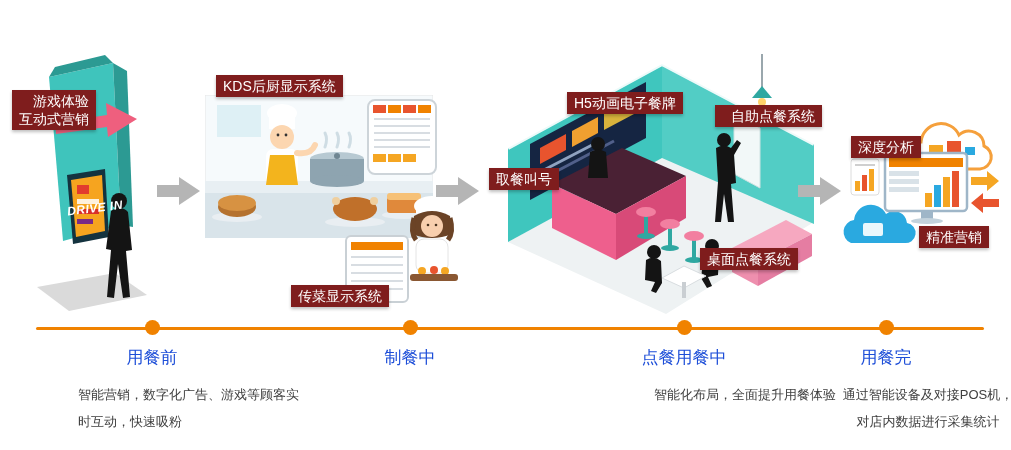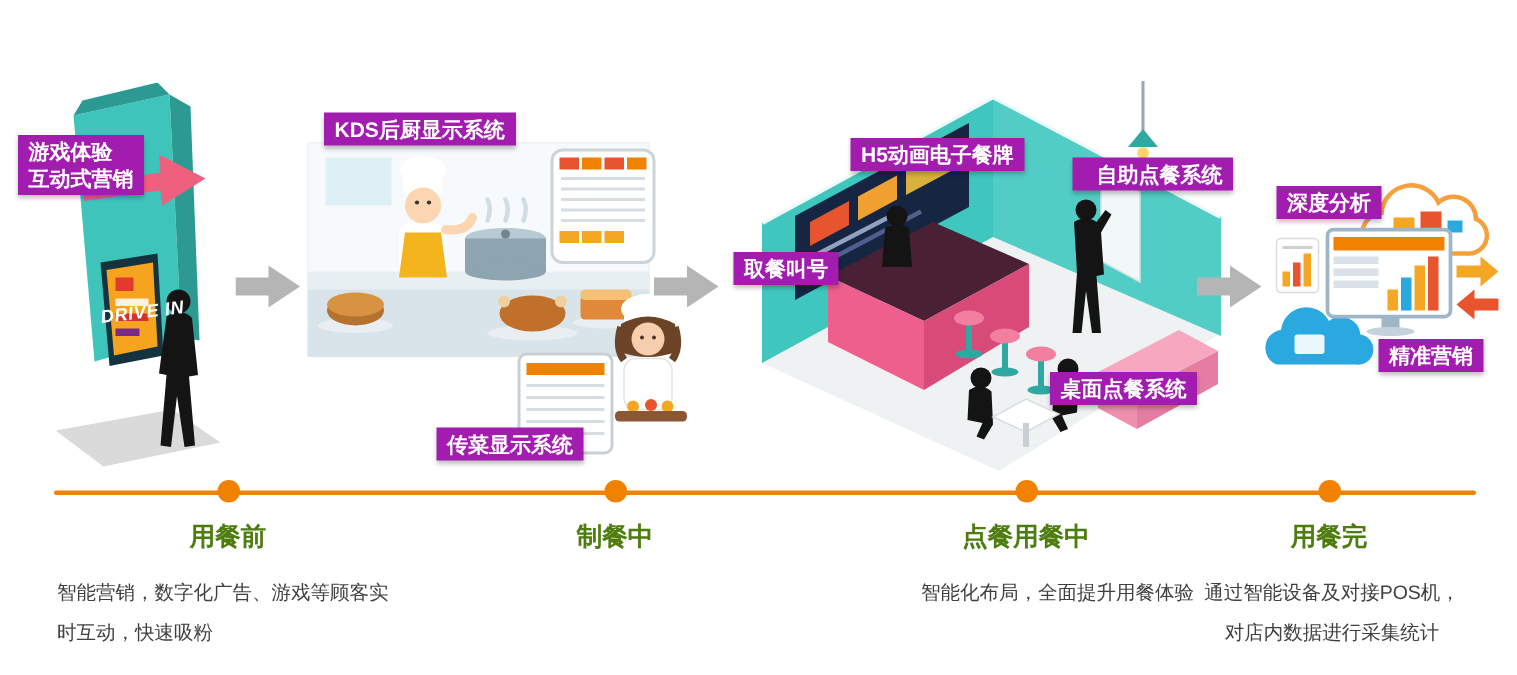--- a/index.html
+++ b/index.html
@@ -13,51 +13,51 @@
   .scene-dining  { left:494px; top:52px; }
   .scene-cloud   { left:833px; top:115px; }
 
   .kds-tablet { position:absolute; left:367px; top:99px; padding:3px; background:#fff;
                 border:2px solid #cdd4d9; border-radius:8px; z-index:5; }
 
   .drive-in { position:absolute; left:48px; top:146px; width:64px; z-index:3;
               color:#fff; font-weight:bold; font-style:italic; font-size:12px;
               letter-spacing:.5px; text-align:center; transform:rotate(-7deg); }
 
-  .badge { position:absolute; z-index:6; background:#a21caf; color:#fff;
-           font-size:14px; font-weight:bold; line-height:1.3; padding:2px 7px;
+  .badge { position:absolute; z-index:6; background:#7f1d1d; color:#fff;
+           font-size:14px; font-weight:normal; line-height:1.3; padding:2px 7px;
            white-space:nowrap; box-shadow:0 2px 3px rgba(0,0,0,.25); }
-  .badge-game      { left:12px;  top:90px;  text-align:left; }
+  .badge-game      { left:12px;  top:90px;  text-align:right; }
   .badge-kds       { left:216px; top:75px; }
   .badge-pass      { left:291px; top:285px; }
   .badge-h5        { left:567px; top:92px; }
   .badge-self      { left:715px; top:105px;padding-left:16px; }
   .badge-pickup    { left:489px; top:168px; }
   .badge-mobile    { left:592px; top:257px; }
   .badge-table     { left:700px; top:248px; }
-  .badge-analysis  { left:851px; top:124px; }
+  .badge-analysis  { left:851px; top:136px; }
   .badge-marketing { left:919px; top:226px; }
 
   .flow-arrow { position:absolute; z-index:2; }
   .flow-arrow-1 { left:157px; top:174px; }
   .flow-arrow-2 { left:436px; top:174px; }
   .flow-arrow-3 { left:798px; top:174px; }
 
   .timeline-line { position:absolute; left:36px; top:327px; width:948px; height:3px;
                    background:#f08200; border-radius:2px; z-index:3; }
   .timeline-dot  { position:absolute; top:320px; width:15px; height:15px; border-radius:50%;
                    background:#f08200; z-index:4; }
   .dot-1 { left:145px; } .dot-2 { left:403px; } .dot-3 { left:677px; } .dot-4 { left:879px; }
 
   .stage-title { position:absolute; top:346px; width:140px; text-align:center;
-                 color:#4d7c0f; font-size:17px; font-weight:bold; z-index:3; }
+                 color:#1d4ed8; font-size:17px; font-weight:normal; z-index:3; }
   .title-1 { left:82px; } .title-2 { left:340px; } .title-3 { left:614px; } .title-4 { left:816px; }
 
   .stage-desc { position:absolute; top:381px; color:#404040; font-size:13px;
-                line-height:27px; z-index:3; }
+                line-height:27px; z-index:3;margin-left:40px; }
   .desc-1 { left:38px;  width:226px; text-align:left; }
   .desc-2 { left:314px; width:224px; text-align:left; }
   .desc-3 { left:572px; width:224px; text-align:right; }
   .desc-4 { left:798px; width:180px; text-align:center; }
 </style>
 </head>
 <body>
 
 <div class="page">
 

